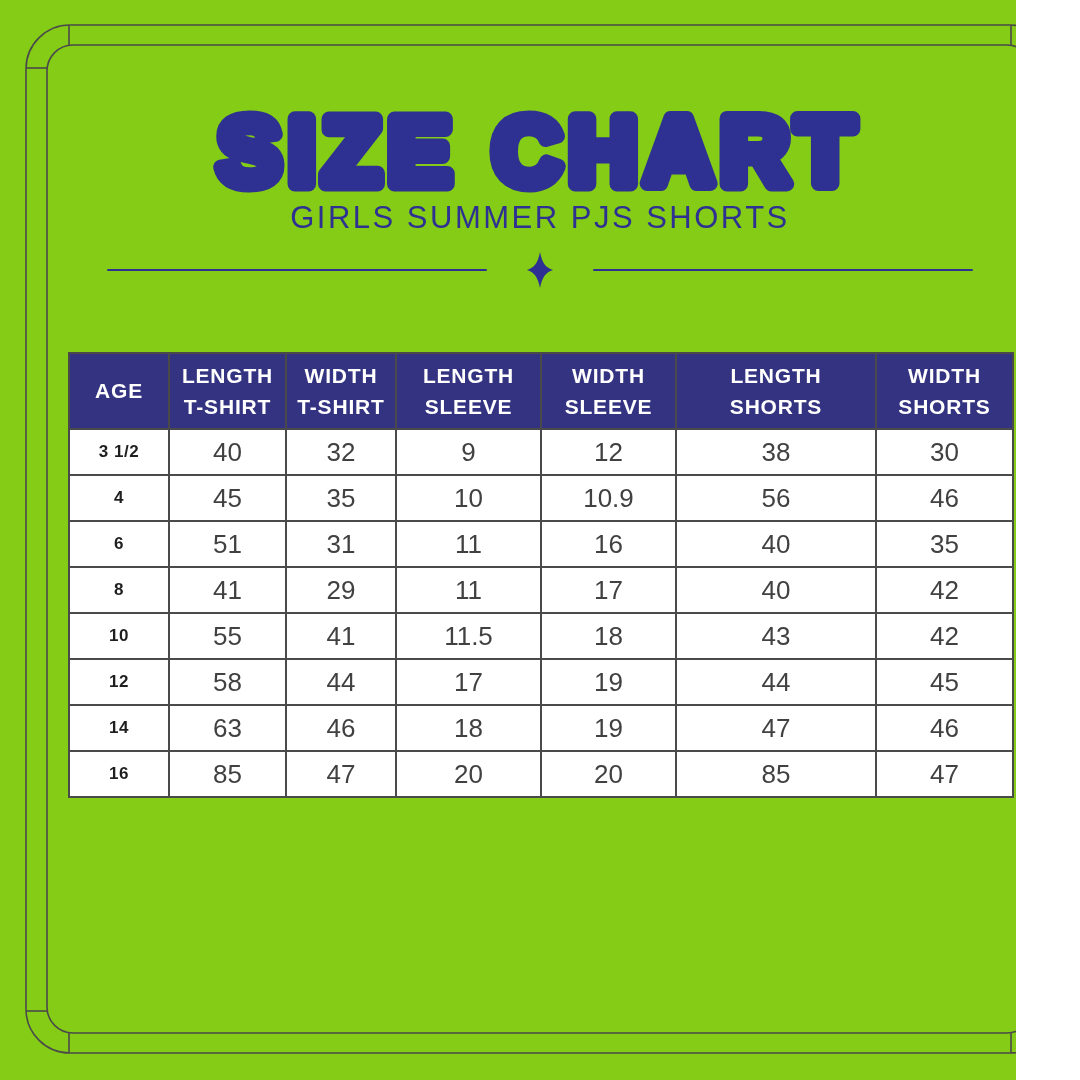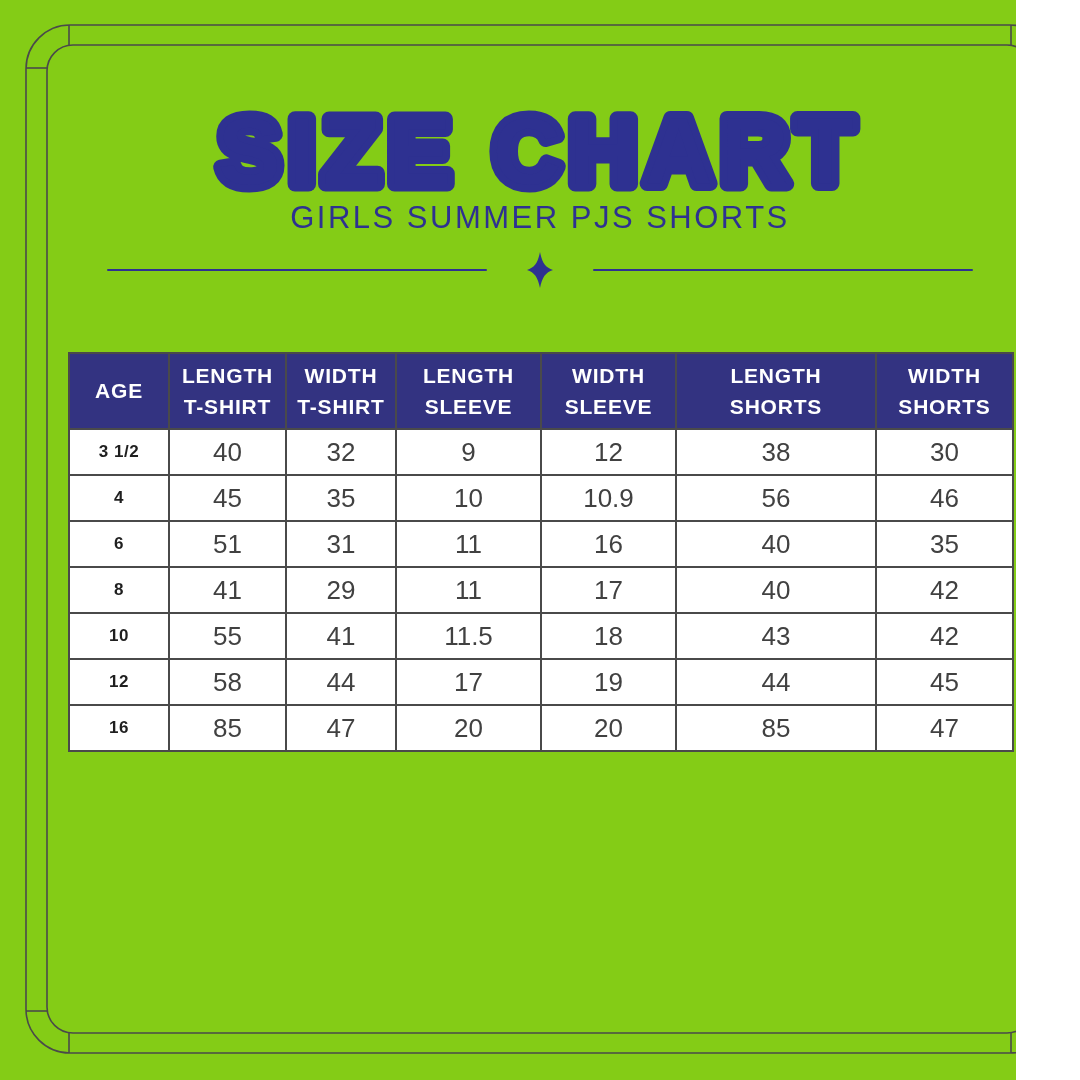--- a/index.html
+++ b/index.html
@@ -150,20 +150,29 @@
         <tr>
           <th>12</th>
           <td>58</td>
           <td>44</td>
           <td>17</td>
           <td>19</td>
           <td>44</td>
           <td>45</td>
         </tr>
         <tr>
+          <th>14</th>
+          <td>63</td>
+          <td>46</td>
+          <td>18</td>
+          <td>19</td>
+          <td>47</td>
+          <td>46</td>
+        </tr>
+        <tr>
           <th>16</th>
           <td>85</td>
           <td>47</td>
           <td>20</td>
           <td>20</td>
           <td>85</td>
           <td>47</td>
         </tr>
       </tbody>
   </table>

